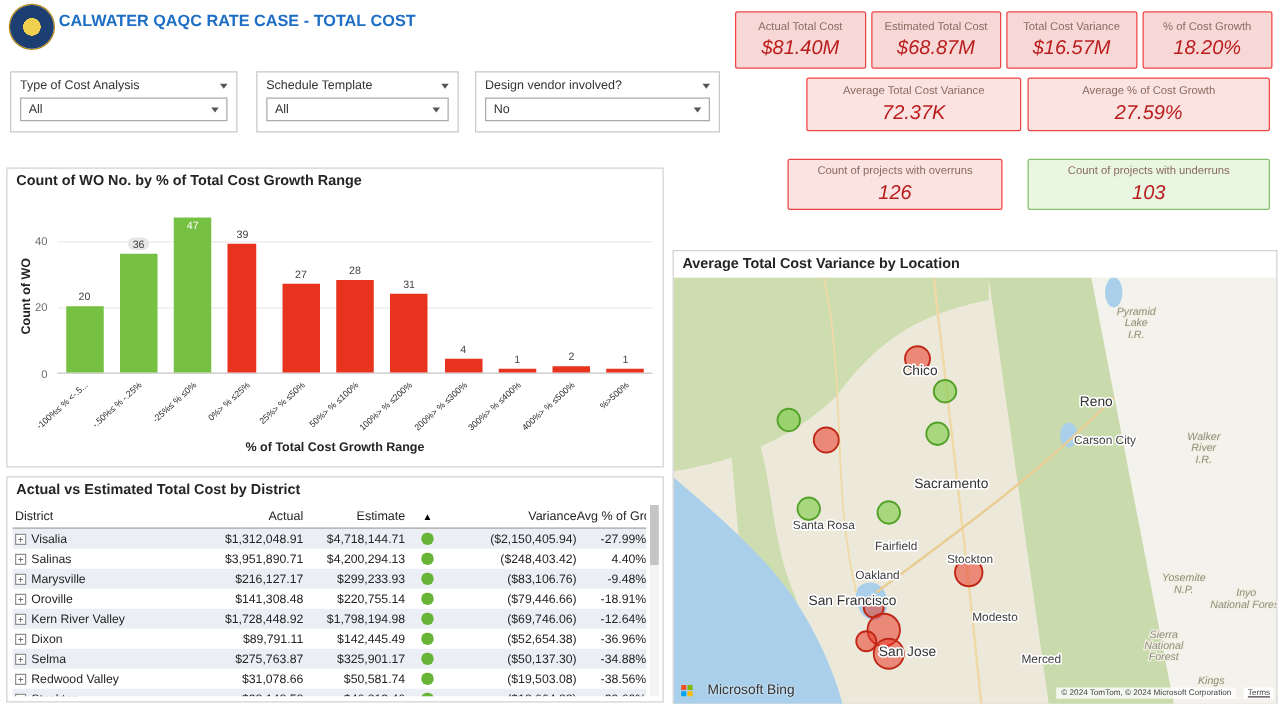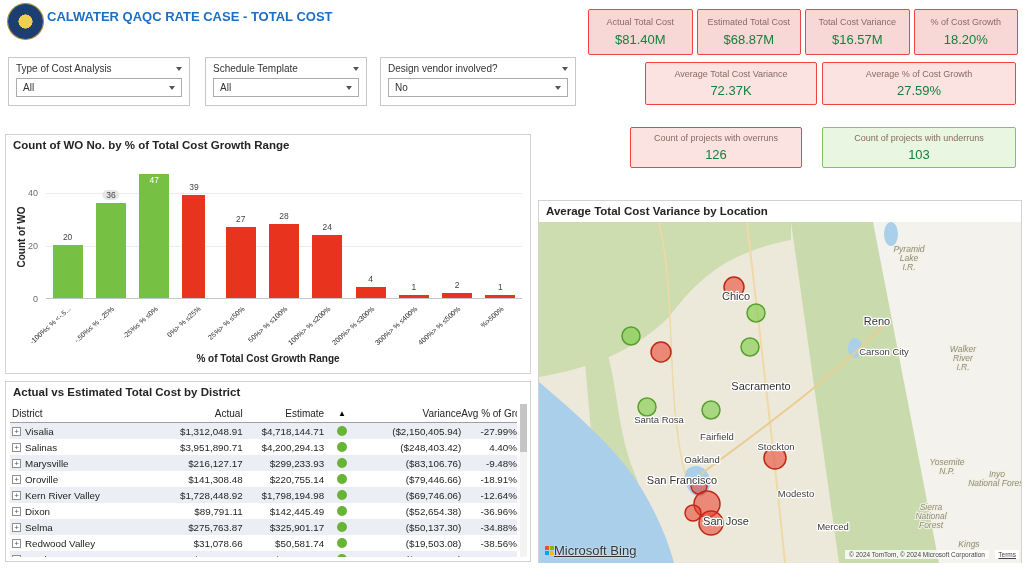--- a/index.html
+++ b/index.html
@@ -28,21 +28,21 @@
   .filter-select {
     margin: 4px 7px 0 7px; border: 1px solid #ABABAB; height: 19px; display: flex; align-items: center;
     justify-content: space-between; padding: 0 6px; font-size: 10px; color: #333; cursor: pointer; background: #fff;
   }
   .chev { width: 0; height: 0; border-left: 3.5px solid transparent; border-right: 3.5px solid transparent; border-top: 4px solid #555; }
 
   
   .kpi { border: 1px solid #ef4444; background: #F8D8D6; border-radius: 2px; display: flex; flex-direction: column;
          align-items: center; justify-content: center; gap: 4px; text-align: center; }
   .kpi .klabel { font-size: 9px; color: #8A6A5F; line-height: 1.15; padding: 0 2px; }
-  .kpi .kvalue { font-size: 13px; color: #15803d; }
+  .kpi .kvalue { font-size: 16px; color: #b91c1c; font-style: italic; }
   .kpi-row1 { position: absolute; left: 588px; top: 9px; width: 430px; height: 46px; display: flex; gap: 4px; }
   .kpi-row1 .kpi { flex: 1; }
   .kpi.light { background: #FBE3E1; }
   .kpi.green { background: #E9F6E1; border-color: #86BF6B; }
   #kpi-avg-var   { position: absolute; left: 645px; top: 62px;  width: 172px; height: 43px; }
   #kpi-avg-growth{ position: absolute; left: 822px; top: 62px;  width: 194px; height: 43px; }
   #kpi-overruns  { position: absolute; left: 630px; top: 127px; width: 172px; height: 41px; }
   #kpi-underruns { position: absolute; left: 822px; top: 127px; width: 194px; height: 41px; }
 
   
@@ -86,22 +86,22 @@
 
   
   #map-panel { left: 538px; top: 200px; width: 484px; height: 363px; }
   #mapsvg { position: absolute; left: 0; top: 21px; width: 482px; height: 341px; }
   #mapsvg text { font-family: "Liberation Sans", "DejaVu Sans", sans-serif; }
   .city    { font-size: 9.5px; fill: #3E3E3E; text-anchor: middle; paint-order: stroke; stroke: #fff; stroke-width: 2.5px; stroke-linejoin: round; }
   .city-lg { font-size: 11px;  fill: #333333; text-anchor: middle; paint-order: stroke; stroke: #fff; stroke-width: 2.5px; stroke-linejoin: round; }
   .region  { font-size: 8.5px; fill: #8C8F7B; font-style: italic; text-anchor: middle; paint-order: stroke; stroke: #F2EFE2; stroke-width: 2px; }
   .bubble.green { fill: #71C837; fill-opacity: .55; stroke: #54A22A; stroke-width: 1.5; }
   .bubble.red   { fill: #E83A28; fill-opacity: .55; stroke: #C02717; stroke-width: 1.5; }
-  .map-attrib-left { position: absolute; left: 6px; bottom: 4px; font-size: 13px; color: #333; display: flex; gap: 0;
-                     align-items: center; text-shadow: 0 0 2px #fff; text-decoration: underline; }
+  .map-attrib-left { position: absolute; left: 6px; bottom: 4px; font-size: 11px; color: #333; display: flex; gap: 12px;
+                     align-items: center; text-shadow: 0 0 2px #fff; }
   .ms-logo { display: inline-grid; grid-template-columns: 4px 4px; gap: 1px; }
   .ms-logo i { display: block; width: 4px; height: 4px; }
   .ms-logo .s1 { background: #F25022; } .ms-logo .s2 { background: #7FBA00; }
   .ms-logo .s3 { background: #00A4EF; } .ms-logo .s4 { background: #FFB900; }
   .map-attrib-right { position: absolute; right: 32px; bottom: 3px; font-size: 6.5px; color: #444;
                       background: rgba(255,255,255,.78); padding: 1px 4px; }
   .map-terms { position: absolute; right: 2px; bottom: 3px; font-size: 6.5px; color: #444; background: #fff;
                padding: 1px 3px; text-decoration: underline; cursor: pointer; }
 </style>
 </head>
@@ -206,21 +206,21 @@
         <span class="xlabel" style="right: 324.545px;">0%&gt; % ≤25%</span>
         <div class="bar" style="left: 179.727px; width: 30px; height: 71px; background: rgb(232, 51, 30);">
           <span class="bar-label plain">27</span>
         </div>
         <span class="xlabel" style="right: 281.273px;">25%&gt; % ≤50%</span>
         <div class="bar" style="left: 223px; width: 30px; height: 74px; background: rgb(232, 51, 30);">
           <span class="bar-label plain">28</span>
         </div>
         <span class="xlabel" style="right: 238px;">50%&gt; % ≤100%</span>
         <div class="bar" style="left: 266.273px; width: 30px; height: 63px; background: rgb(232, 51, 30);">
-          <span class="bar-label plain">24</span>
+          <span class="bar-label plain">31</span>
         </div>
         <span class="xlabel" style="right: 194.727px;">100%&gt; % ≤200%</span>
         <div class="bar" style="left: 309.545px; width: 30px; height: 11px; background: rgb(232, 51, 30);">
           <span class="bar-label plain">4</span>
         </div>
         <span class="xlabel" style="right: 151.455px;">200%&gt; % ≤300%</span>
         <div class="bar" style="left: 352.818px; width: 30px; height: 3px; background: rgb(232, 51, 30);">
           <span class="bar-label plain">1</span>
         </div>
         <span class="xlabel" style="right: 108.182px;">300%&gt; % ≤400%</span>

